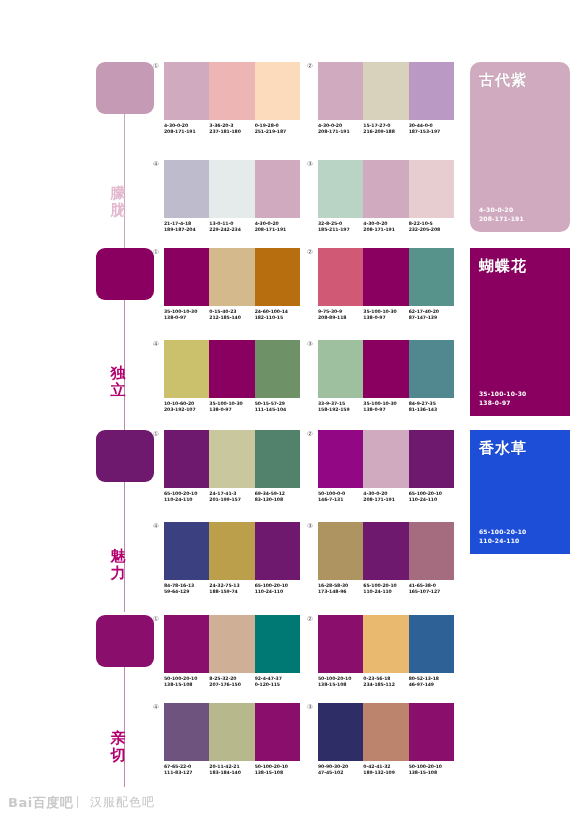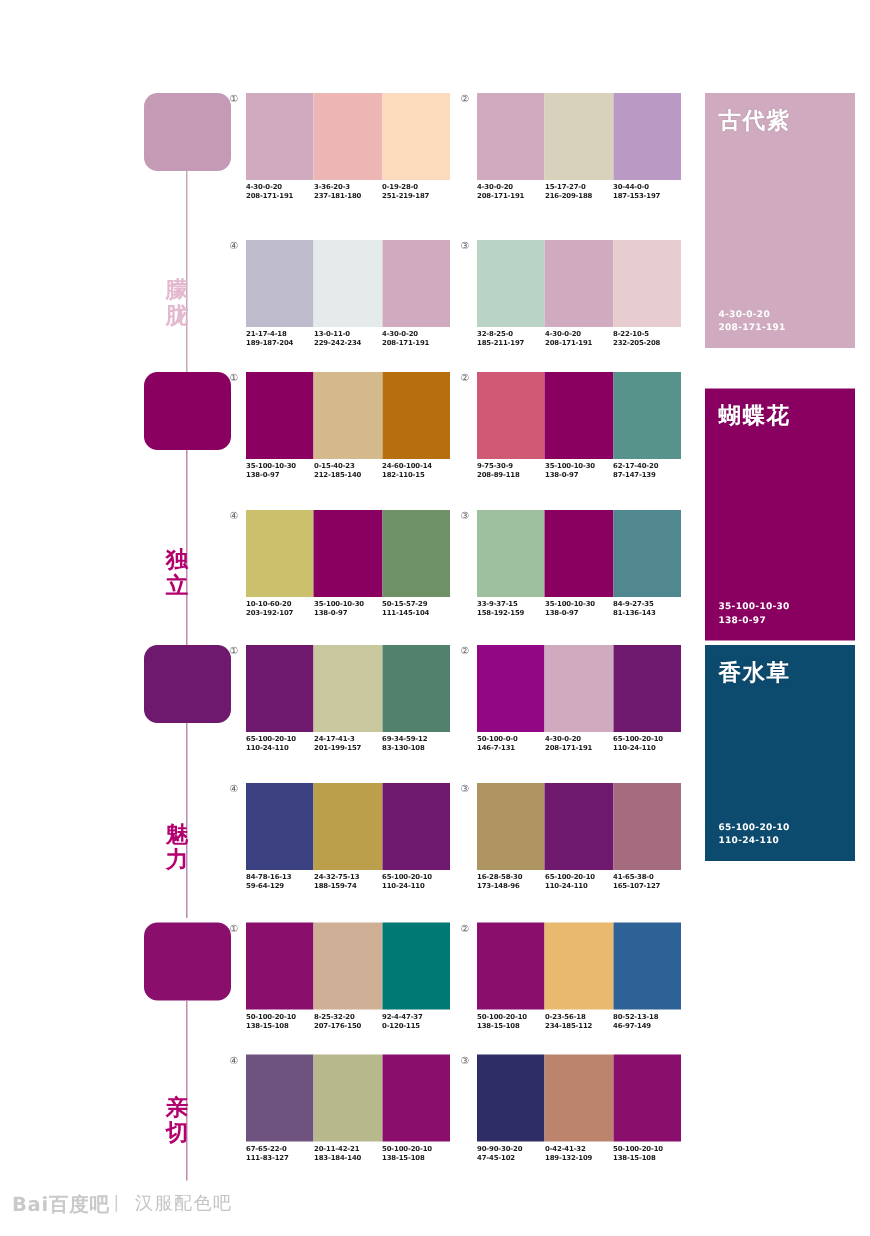--- a/index.html
+++ b/index.html
@@ -170,21 +170,21 @@
                 <b>4-30-0-20</b>
                 <b>208-171-191</b>
               </span>
               <span>
                 <b>8-22-10-5</b>
                 <b>232-205-208</b>
               </span>
             </div>
           </div>
         </div>
-        <div class="card" style="top: 0px; height: 170px; background: rgb(208, 171, 191);">
+        <div class="card" style="top: 0px; height: 170px; background: rgb(208, 171, 191); border-radius: 10px;">
           <div class="nm">古代紫</div>
           <div class="cc">
             <div>4-30-0-20</div>
             <div>208-171-191</div>
           </div>
         </div>
       </div>
       <div class="section" style="top: 248px; height: 178px;">
         <div class="chipcol">
           <div class="chip" style="background: rgb(138, 0, 97);"></div>
@@ -275,21 +275,21 @@
                 <b>35-100-10-30</b>
                 <b>138-0-97</b>
               </span>
               <span>
                 <b>84-9-27-35</b>
                 <b>81-136-143</b>
               </span>
             </div>
           </div>
         </div>
-        <div class="card" style="top: 0px; height: 168px; background: rgb(138, 0, 97); margin-top: 11px;">
+        <div class="card" style="top: 0px; height: 168px; background: rgb(138, 0, 97);">
           <div class="nm">蝴蝶花</div>
           <div class="cc">
             <div>35-100-10-30</div>
             <div>138-0-97</div>
           </div>
         </div>
       </div>
       <div class="section" style="top: 430px; height: 182px;">
         <div class="chipcol">
           <div class="chip" style="background: rgb(110, 24, 110);"></div>
@@ -380,21 +380,21 @@
                 <b>65-100-20-10</b>
                 <b>110-24-110</b>
               </span>
               <span>
                 <b>41-65-38-0</b>
                 <b>165-107-127</b>
               </span>
             </div>
           </div>
         </div>
-        <div class="card" style="top: 0px; height: 144px; background: #0c4a6e;">
+        <div class="card" style="top: 0px; height: 124px; background: #1d4ed8;">
           <div class="nm">香水草</div>
           <div class="cc">
             <div>65-100-20-10</div>
             <div>110-24-110</div>
           </div>
         </div>
       </div>
       <div class="section" style="top: 615px; height: 180px;">
         <div class="chipcol">
           <div class="chip" style="background: rgb(138, 15, 108);"></div>

